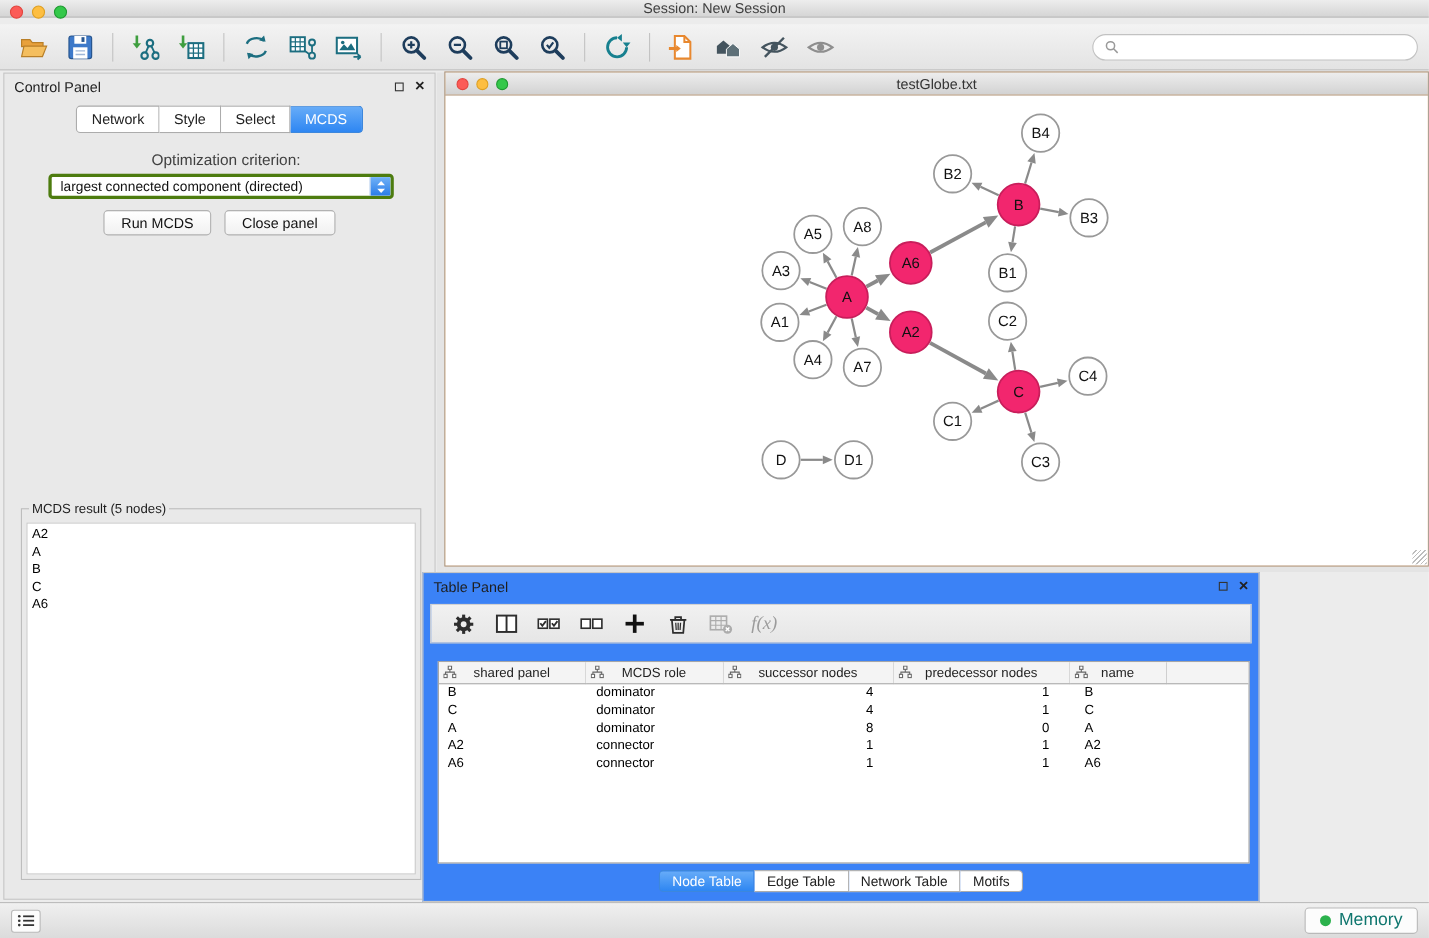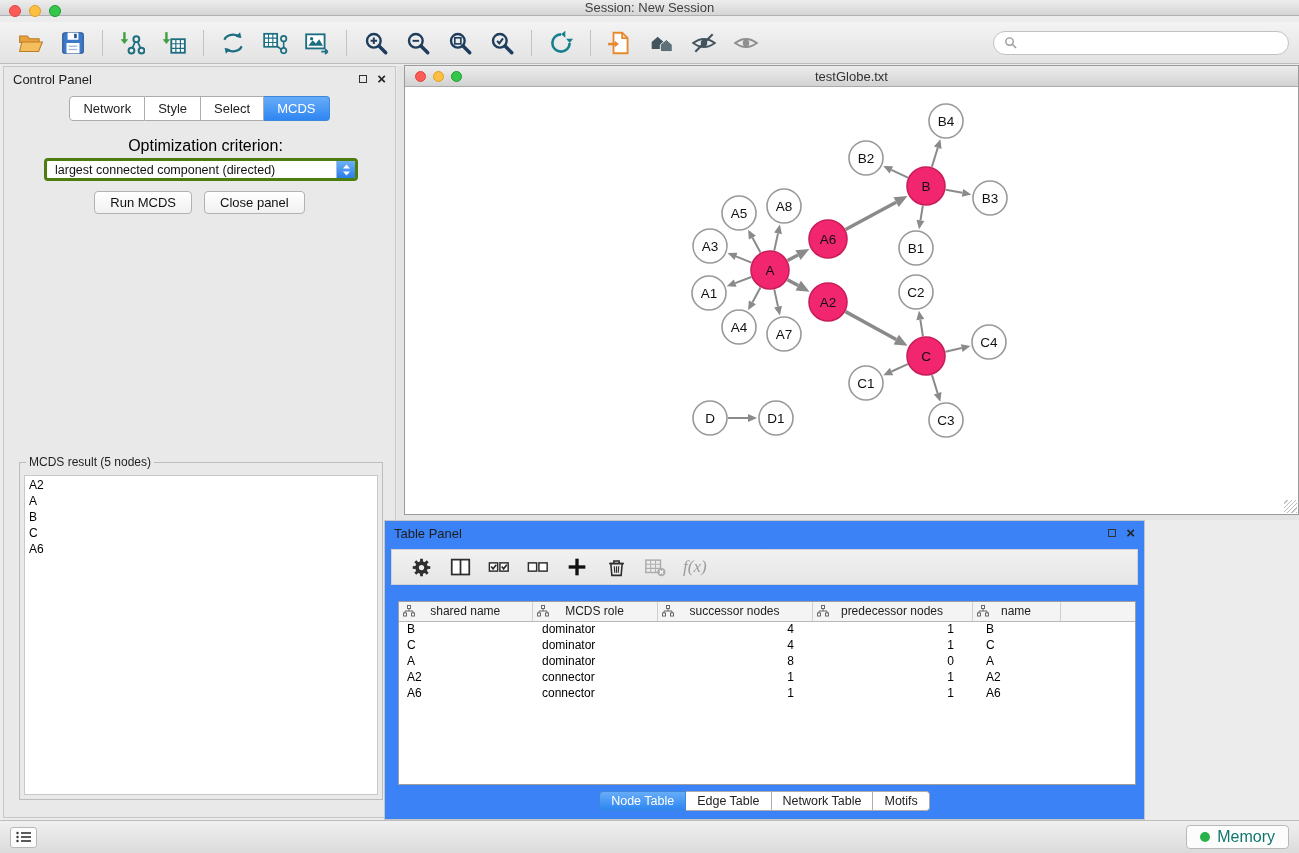--- a/index.html
+++ b/index.html
@@ -37,21 +37,21 @@
 
   
   .control-panel { position:absolute; left:3px; top:66px; width:393px; bottom:35px;
     background:#E9E9E9; border:1px solid #C6C6C6; }
   .cp-tabs { position:absolute; top:29px; left:0; right:0; display:flex; justify-content:center; }
   .seg-btn { font-size:13px; padding:4px 13px; background:#FFF; border:1px solid #ACACAC;
     border-left:none; color:#222; cursor:default; }
   .seg-btn:first-child { border-left:1px solid #ACACAC; border-radius:4px 0 0 4px; }
   .seg-btn:last-child { border-radius:0 4px 4px 0; }
   .seg-btn.active { background:linear-gradient(#67ACF8,#2E86F2); color:#FFF; border-color:#3D87DC; }
-  .opt-label { position:absolute; top:70px; left:12px; right:0; text-align:center; font-size:16px; color:#000000; }
+  .opt-label { position:absolute; top:70px; left:12px; right:0; text-align:center; font-size:14px; color:#404040; }
   .dropdown { position:absolute; top:91px; left:40px; width:314px; height:23px; background:#FFF;
     border:3px solid #4d7c0f; border-radius:4px; display:flex; align-items:center; overflow:hidden; }
   .dropdown .value { flex:1; font-size:12.5px; color:#111; padding-left:8px; white-space:nowrap; }
   .dropdown .stepper { width:19px; height:100%; background:linear-gradient(#6FB1F7,#2A7DE8);
     display:flex; align-items:center; justify-content:center; border-left:1px solid #9DBFE8; }
   .cp-buttons { position:absolute; top:124px; left:0; right:0; display:flex; justify-content:center; gap:12px; }
   .push-btn { font-size:13px; padding:3px 15px; background:linear-gradient(#FFFFFF,#F1F1F1);
     border:1px solid #B2B2B2; border-radius:4px; color:#111; cursor:default; }
   .result-fieldset { position:absolute; left:15px; right:12px; top:388px; bottom:17px;
     border:1px solid #BDBDBD; padding:6px 4px 4px 4px; }
@@ -517,21 +517,21 @@
         </colgroup>
         <thead>
           <tr>
             <th>
               <svg class="th-icon" width="12" height="12" viewBox="0 0 12 12">
                   <rect x="4.5" y="0.5" width="3" height="3" fill="#FFF" stroke="#666"></rect>
                   <rect x="0.5" y="8" width="3" height="3" fill="#FFF" stroke="#666"></rect>
                   <rect x="8.5" y="8" width="3" height="3" fill="#FFF" stroke="#666"></rect>
                   <path d="M6 3.5 V6 M2 8 V6 h8 v2" fill="none" stroke="#666"></path>
                 </svg>
-              <span>shared name</span>
+              <span>shared panel</span>
             </th>
             <th>
               <svg class="th-icon" width="12" height="12" viewBox="0 0 12 12">
                   <rect x="4.5" y="0.5" width="3" height="3" fill="#FFF" stroke="#666"></rect>
                   <rect x="0.5" y="8" width="3" height="3" fill="#FFF" stroke="#666"></rect>
                   <rect x="8.5" y="8" width="3" height="3" fill="#FFF" stroke="#666"></rect>
                   <path d="M6 3.5 V6 M2 8 V6 h8 v2" fill="none" stroke="#666"></path>
                 </svg>
               <span>MCDS role</span>
             </th>

